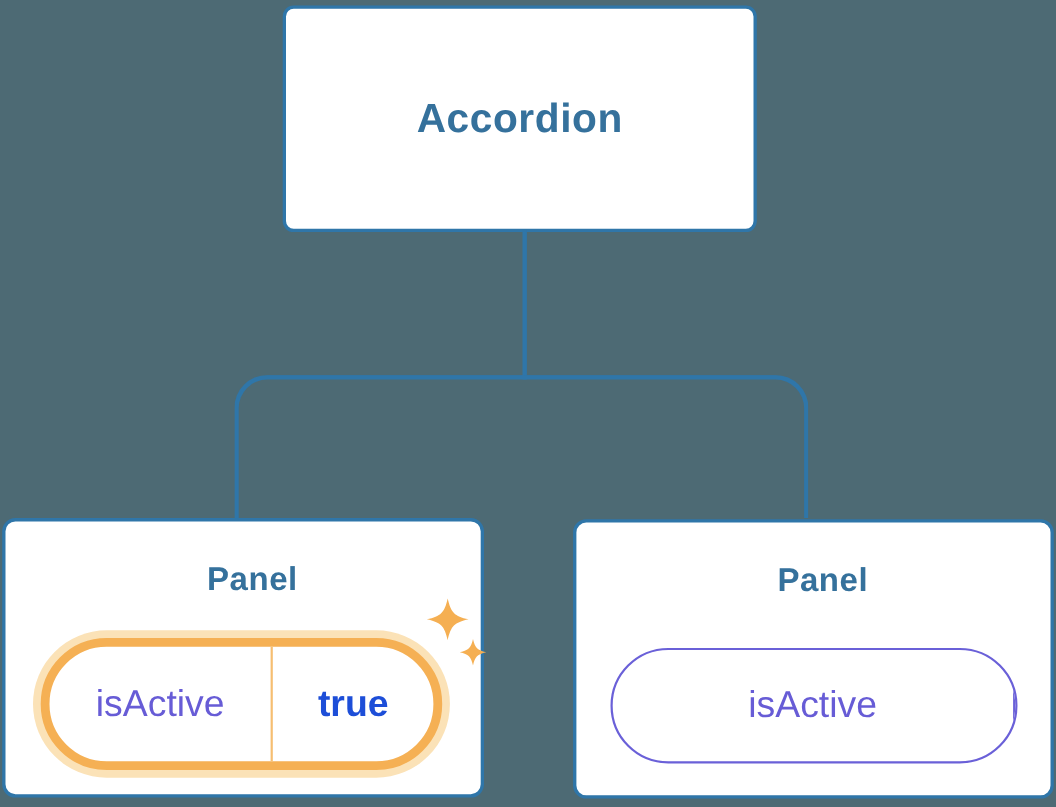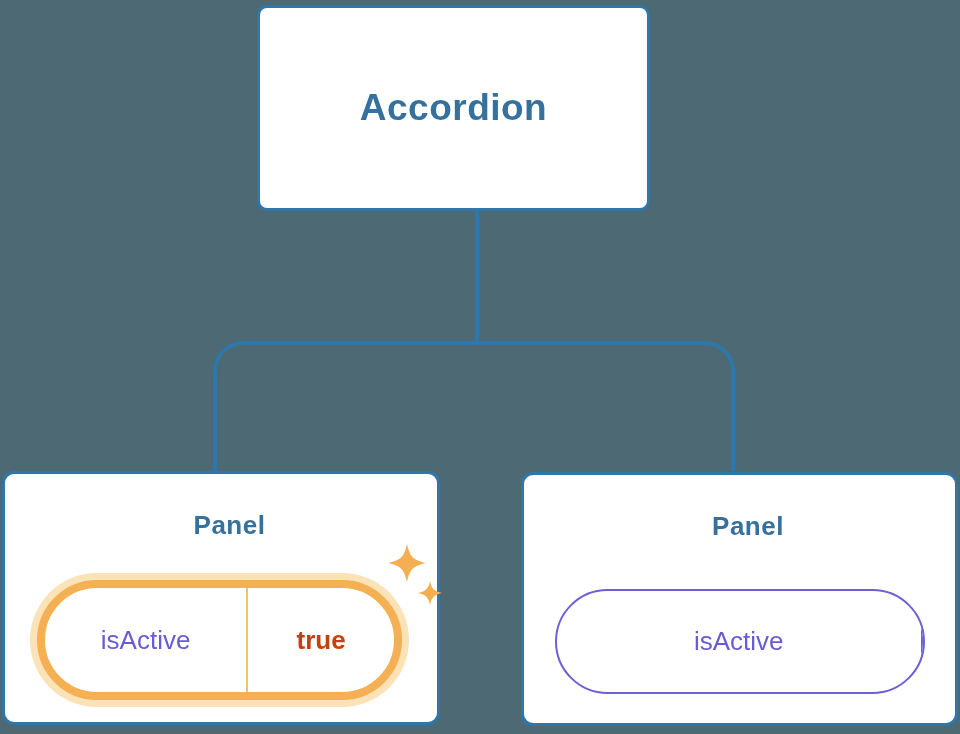--- a/index.html
+++ b/index.html
@@ -17,42 +17,42 @@
 
   
   .node {
     position: absolute;
     background: #FFFFFF;
     border: 3px solid #2F76A9;
     box-sizing: border-box;
   }
   .node-root {
     left: 257px; top: 5px;
-    width: 393px; height: 206px;
+    width: 431px; height: 206px;
     border-radius: 10px;
     display: flex; align-items: center; justify-content: center;
   }
   .node-root .node-label {
     color: #35719C;
     font-size: 37px;
     font-weight: 600;
     letter-spacing: 0.5px;
   }
   .node-panel {
     border-radius: 12px;
   }
   .node-panel.left  { left: 2px;   top: 471px; width: 438px; height: 254px; }
   .node-panel.right { left: 521px; top: 472px; width: 437px; height: 254px; }
   .panel-title {
     position: absolute;
     left: 0; right: 0;
     top: 36px;
     text-align: center;
     color: #35719C;
-    font-size: 26px;
+    font-size: 30px;
     font-weight: 600;
     letter-spacing: 0.5px;
     margin-left: 17px;
   }
 
   
   .conn-stem {
     position: absolute;
     left: 475px; top: 209px;
     width: 4px; height: 136px;
@@ -97,26 +97,26 @@
     background: #FFFFFF;
     border: 2.5px solid #6A60D8;
     border-radius: 999px;
     display: flex;
     align-items: stretch;
     overflow: hidden;
   }
   .pill-cell {
     display: flex; align-items: center; justify-content: center;
     color: #675CD6;
-    font-size: 26px;
+    font-size: 34px;
     text-align: center;
   }
   .pill-cell.key   { flex: 58 0 0; }
   .pill-cell.value { flex: 42 0 0; }
-  .pill-cell.bold  { font-weight: 700; color: #c2410c; }
+  .pill-cell.bold  { font-weight: 700; color: #1d4ed8; }
   .pill-divider-orange { width: 2px; background: #F6BE71; }
   .pill-divider-purple { width: 2.5px; background: #6A60D8; }
 
   
   .sparkles {
     position: absolute;
     left: 380px; top: 68px;
     width: 58px; height: 66px;
     z-index: 3;
   }

